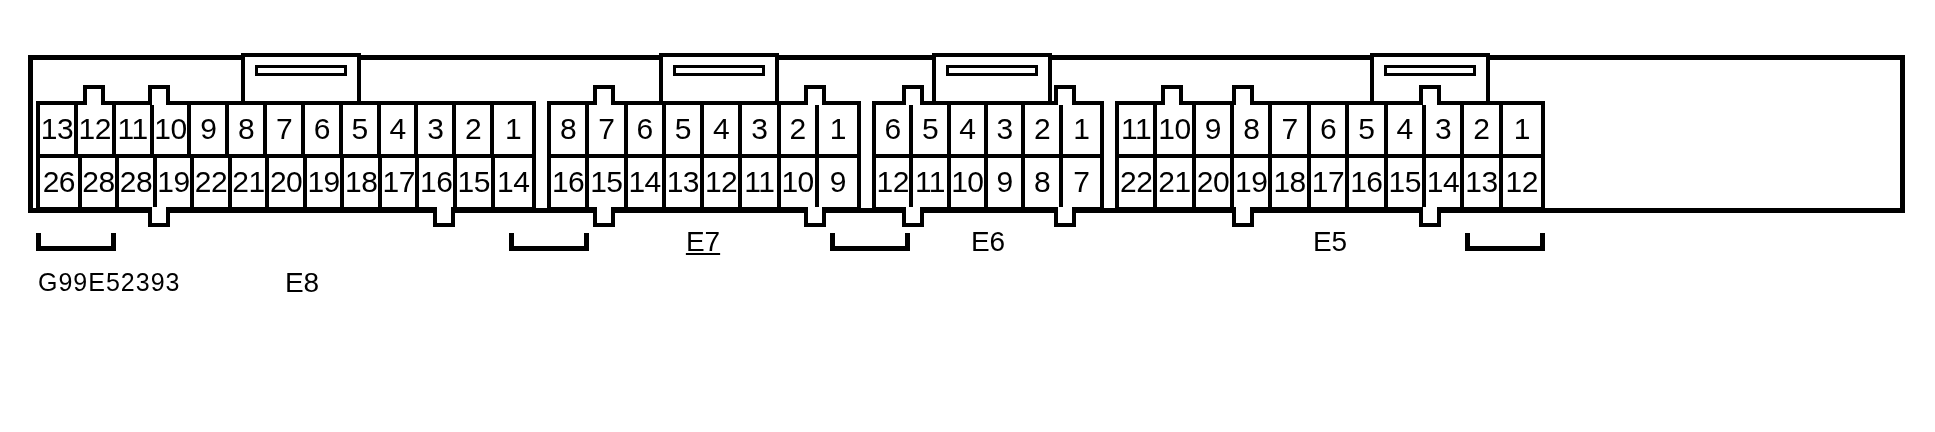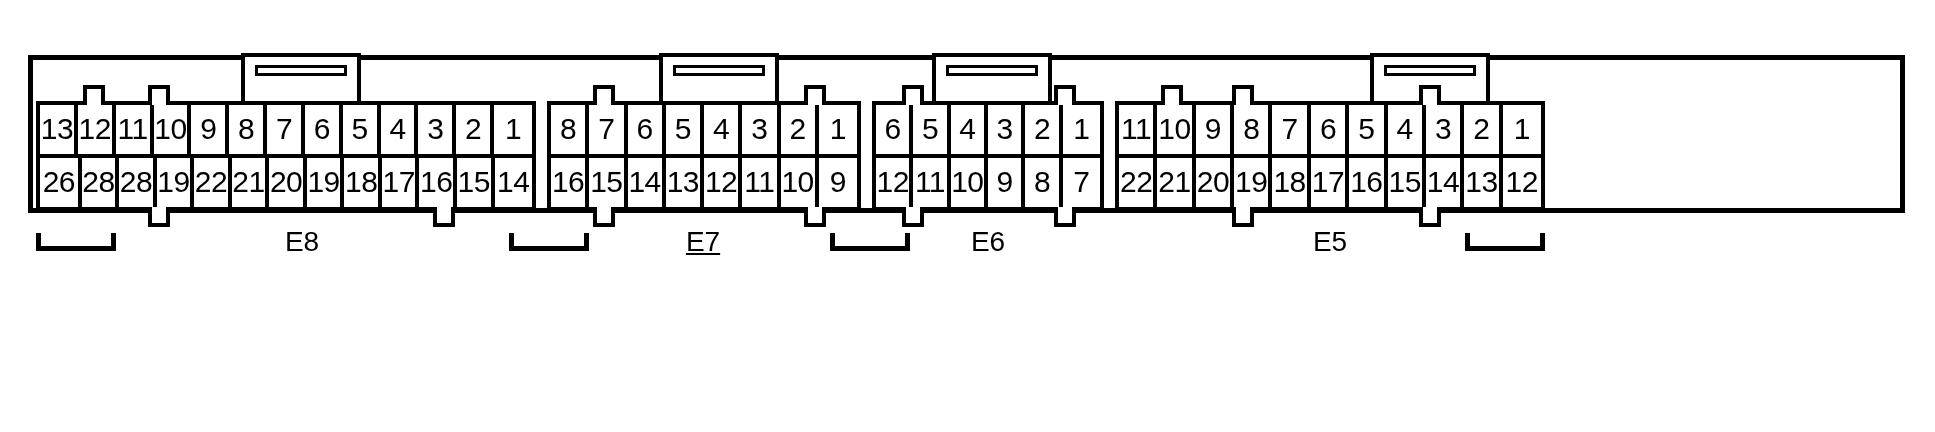--- a/index.html
+++ b/index.html
@@ -266,20 +266,21 @@
           <div class="tab-up" style="left: 113px;"></div>
           <div class="tab-up" style="left: 300px;"></div>
           <div class="tab-dn" style="left: 113px;"></div>
           <div class="tab-dn" style="left: 300px;"></div>
         </div>
         <div class="foot" style="left: 350px; width: 80px; top: 132px;"></div>
       </div>
     </div>
 
   <div id="labels-layer">
-      <div class="conn-label" style="left: 242px; width: 120px;">E8</div>
+      <div class="conn-label" style="left: 242px; width: 120px; margin-top: 41px;">E8</div>
       <div class="conn-label" style="left: 643px; width: 120px; text-decoration: underline;">E7</div>
       <div class="conn-label" style="left: 928px; width: 120px;">E6</div>
       <div class="conn-label" style="left: 1270px; width: 120px;">E5</div>
     </div>
 
+  <div class="figcode">G99E52393</div>
 
 </div>
 
 </body></html>

